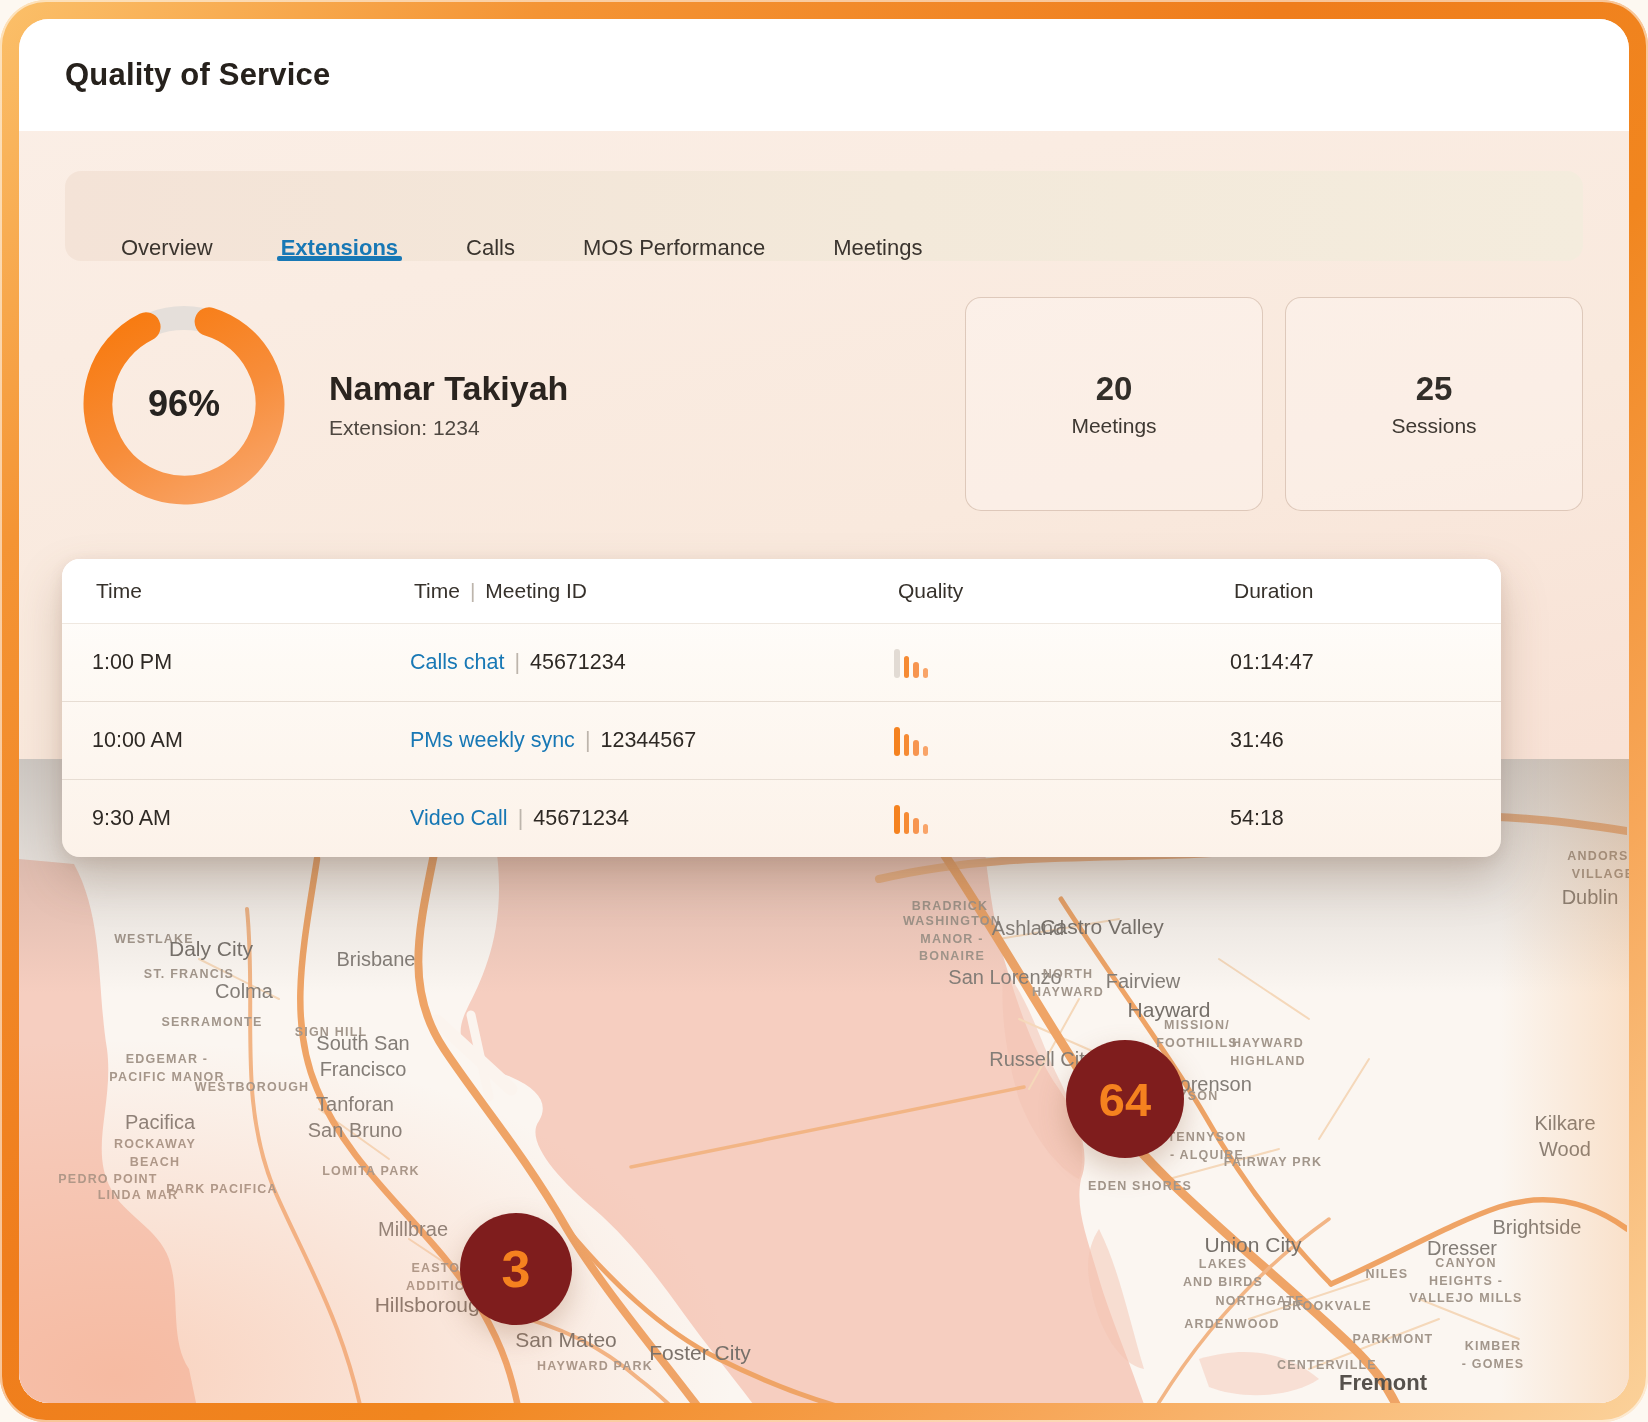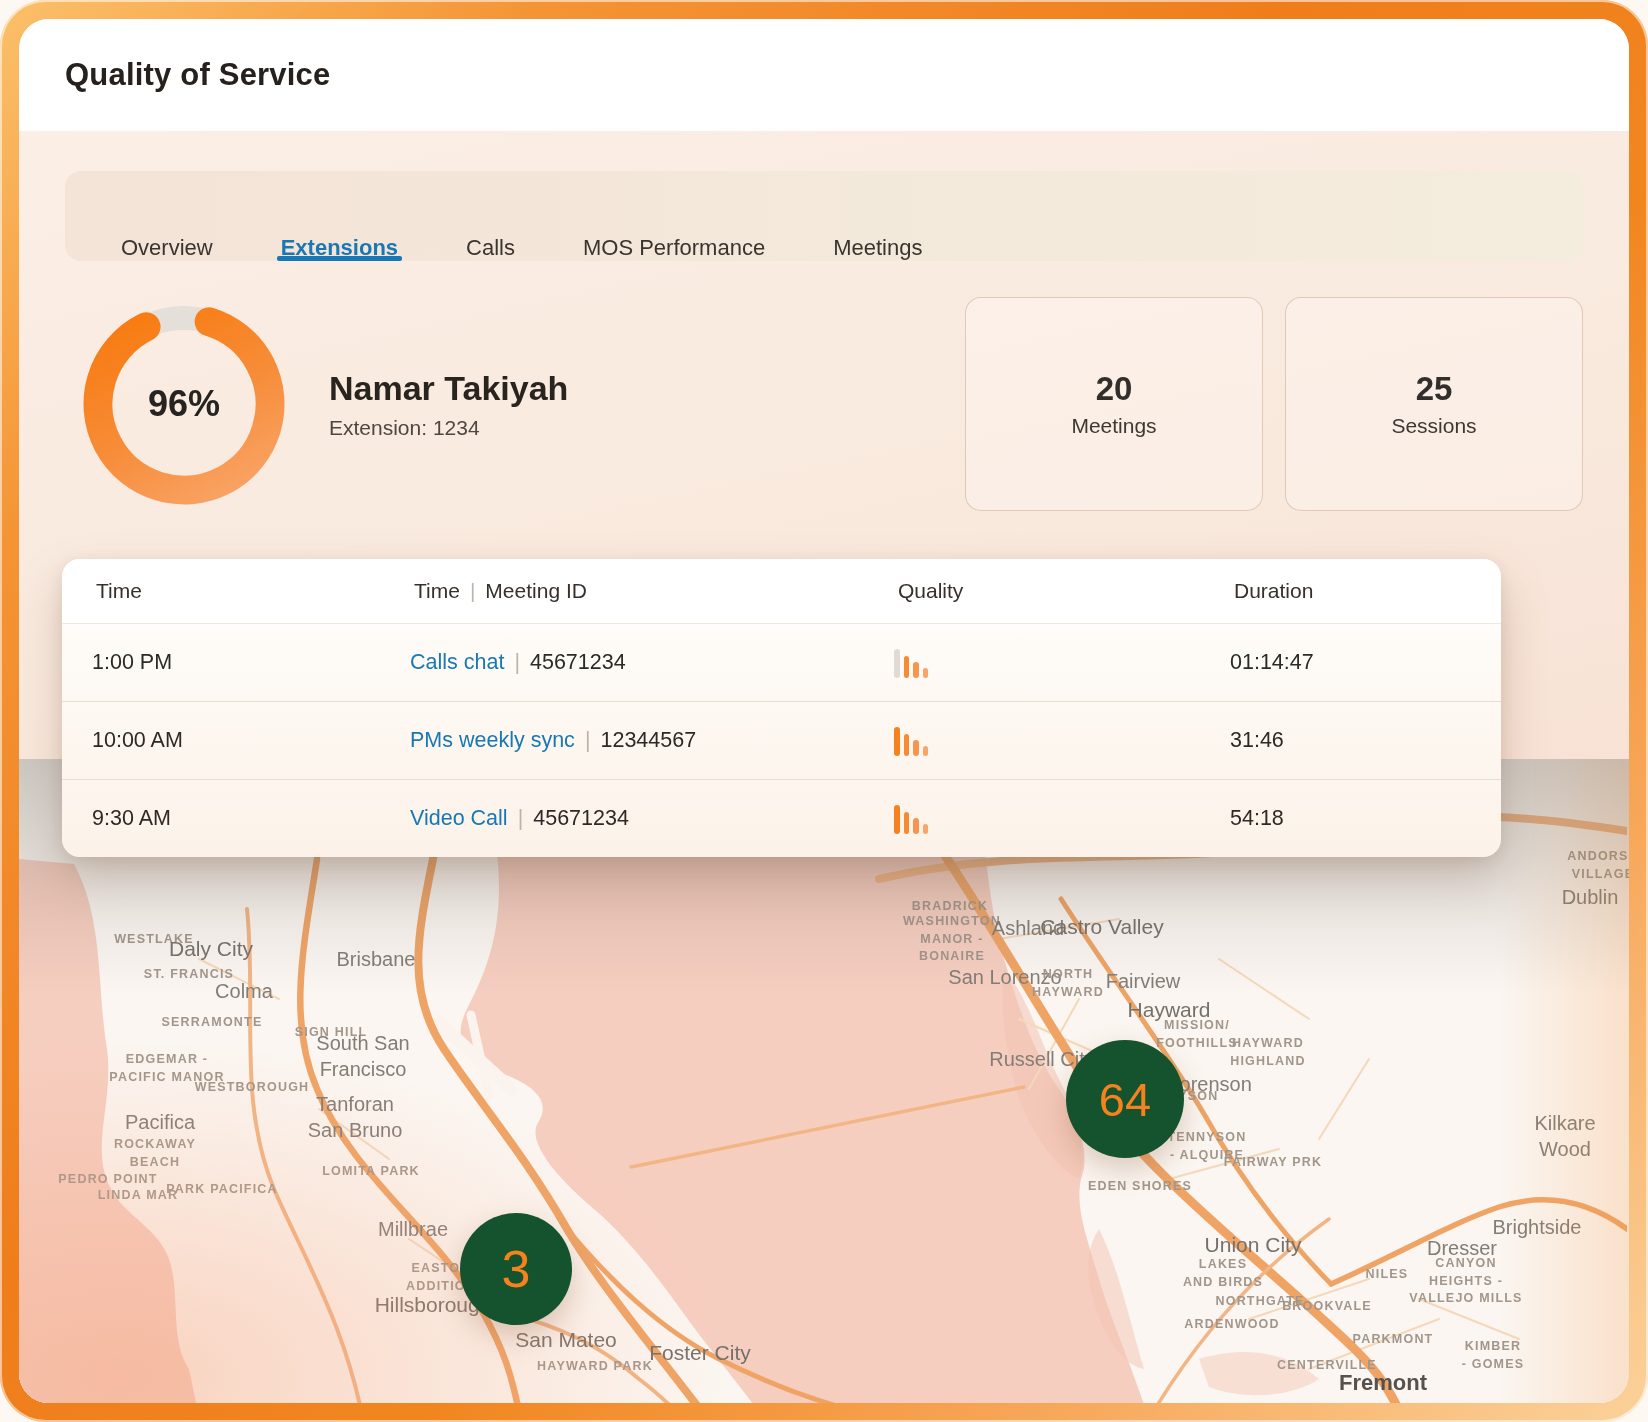--- a/index.html
+++ b/index.html
@@ -54,22 +54,22 @@
   .qbars.first-gray i:nth-child(1){background:#e2dbd4;}
   
   .map{position:absolute;left:0;right:0;top:740px;bottom:0;z-index:1;overflow:hidden;background:#fbf6f1;}
   .map svg{position:absolute;left:0;top:0;}
   .map-labels{position:absolute;inset:0;}
   .mlabel{position:absolute;transform:translate(-50%,-50%);white-space:pre-line;text-align:center;line-height:1.3;}
   .mlabel.city{font-size:20px;color:#837d77;}
   .mlabel.city-lg{font-size:21px;color:#76706a;}
   .mlabel.city-xl{font-size:22px;font-weight:700;color:#56514c;}
   .mlabel.district{font-size:12.5px;font-weight:700;letter-spacing:1.2px;color:#a2968b;line-height:1.4;}
-  .marker{position:absolute;transform:translate(-50%,-50%);background:#14532d;border-radius:50%;
-    display:flex;align-items:center;justify-content:center;font-weight:400;color:#f5821f;
+  .marker{position:absolute;transform:translate(-50%,-50%);background:#7f1d1d;border-radius:50%;
+    display:flex;align-items:center;justify-content:center;font-weight:700;color:#f5821f;
     box-shadow:0 12px 28px rgba(150,100,66,.30);}
   .marker.m64{width:118px;height:118px;font-size:47px;}
   .marker.m3{width:112px;height:112px;font-size:52px;}
   .map-dim{position:absolute;left:0;right:0;top:0;height:235px;
     background:linear-gradient(180deg,rgba(106,99,94,.32) 0%,rgba(106,99,94,.14) 55%,rgba(106,99,94,0) 100%);pointer-events:none;}
   .map-warm{position:absolute;inset:0;pointer-events:none;
     background:radial-gradient(950px 520px at 6% 96%,rgba(246,160,120,.42),rgba(246,160,120,0) 65%),
                linear-gradient(270deg,rgba(243,148,62,.22),rgba(243,148,62,0) 130px);}
 </style>
 </head>

